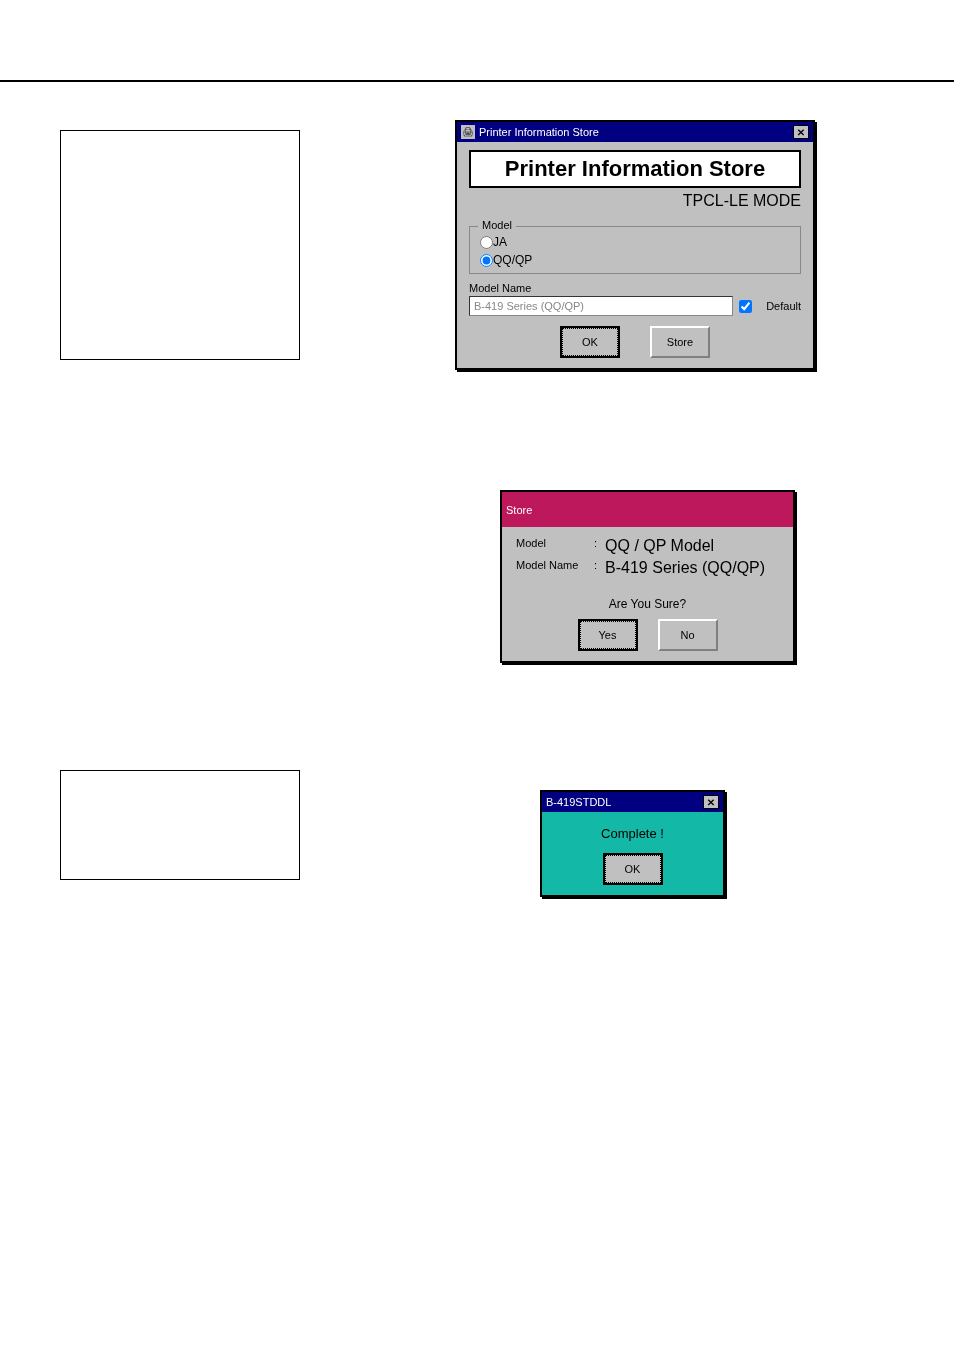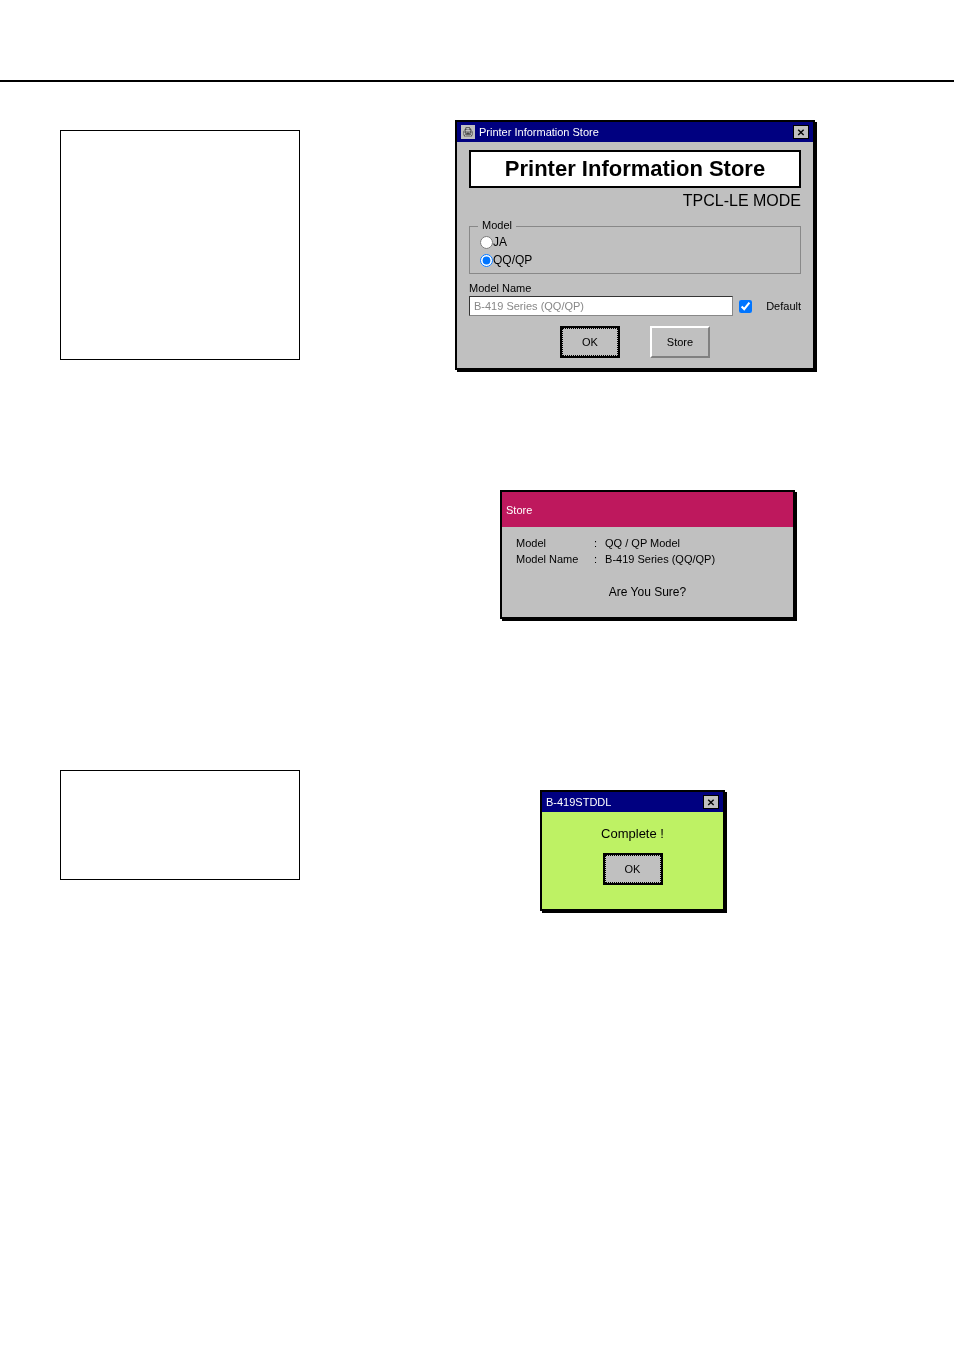--- a/index.html
+++ b/index.html
@@ -207,40 +207,40 @@
       margin-bottom: 4px;
     }
     .dialog-2 .info-label {
       font-size: 11px;
       min-width: 70px;
     }
     .dialog-2 .info-sep {
       font-size: 11px;
     }
     .dialog-2 .info-value {
-      font-size: 11px;
+      font-size: 16px;
     }
     .dialog-2 .are-you-sure {
       text-align: center;
       font-size: 12px;
       margin: 20px 0 8px 0;
     }
     .dialog-2 .btn-row {
       display: flex;
       justify-content: center;
       gap: 20px;
     }
 
     
     .dialog-3 {
       position: absolute;
       top: 790px;
       left: 540px;
       width: 185px;
-      background: #bef264;
+      background: #14b8a6;
       border: 2px solid #000;
       box-shadow: 2px 2px 0 #000;
     }
     .dialog-3 .title-bar {
       background: #000080;
       color: #fff;
       padding: 2px 4px;
       height: 20px;
       font-size: 11px;
       display: flex;
@@ -259,21 +259,21 @@
       border: 1px solid #000;
       display: flex;
       align-items: center;
       justify-content: center;
       font-size: 10px;
       font-weight: bold;
       color: #000;
       cursor: pointer;
     }
     .dialog-3 .body {
-      padding: 14px 10px 24px 10px;
+      padding: 14px 10px 10px 10px;
       text-align: center;
     }
     .dialog-3 .complete-text {
       font-size: 13px;
       margin-bottom: 12px;
     }
     .dialog-3 .btn-row {
       display: flex;
       justify-content: center;
     }
@@ -333,20 +333,24 @@
       <span class="info-label">Model</span>
       <span class="info-sep">:</span>
       <span class="info-value">QQ / QP  Model</span>
     </div>
     <div class="info-row">
       <span class="info-label">Model Name</span>
       <span class="info-sep">:</span>
       <span class="info-value">B-419 Series (QQ/QP)</span>
     </div>
     <div class="are-you-sure">Are You Sure?</div>
+    <div class="btn-row">
+      <button class="win-btn focused">Yes</button>
+      <button class="win-btn">No</button>
+    </div>
   </div>
 </div>
 
 <div class="dialog-3">
   <div class="title-bar">
     <div class="title-bar-text">
       <span>B-419STDDL</span>
     </div>
     <div class="close-btn">✕</div>
   </div>

